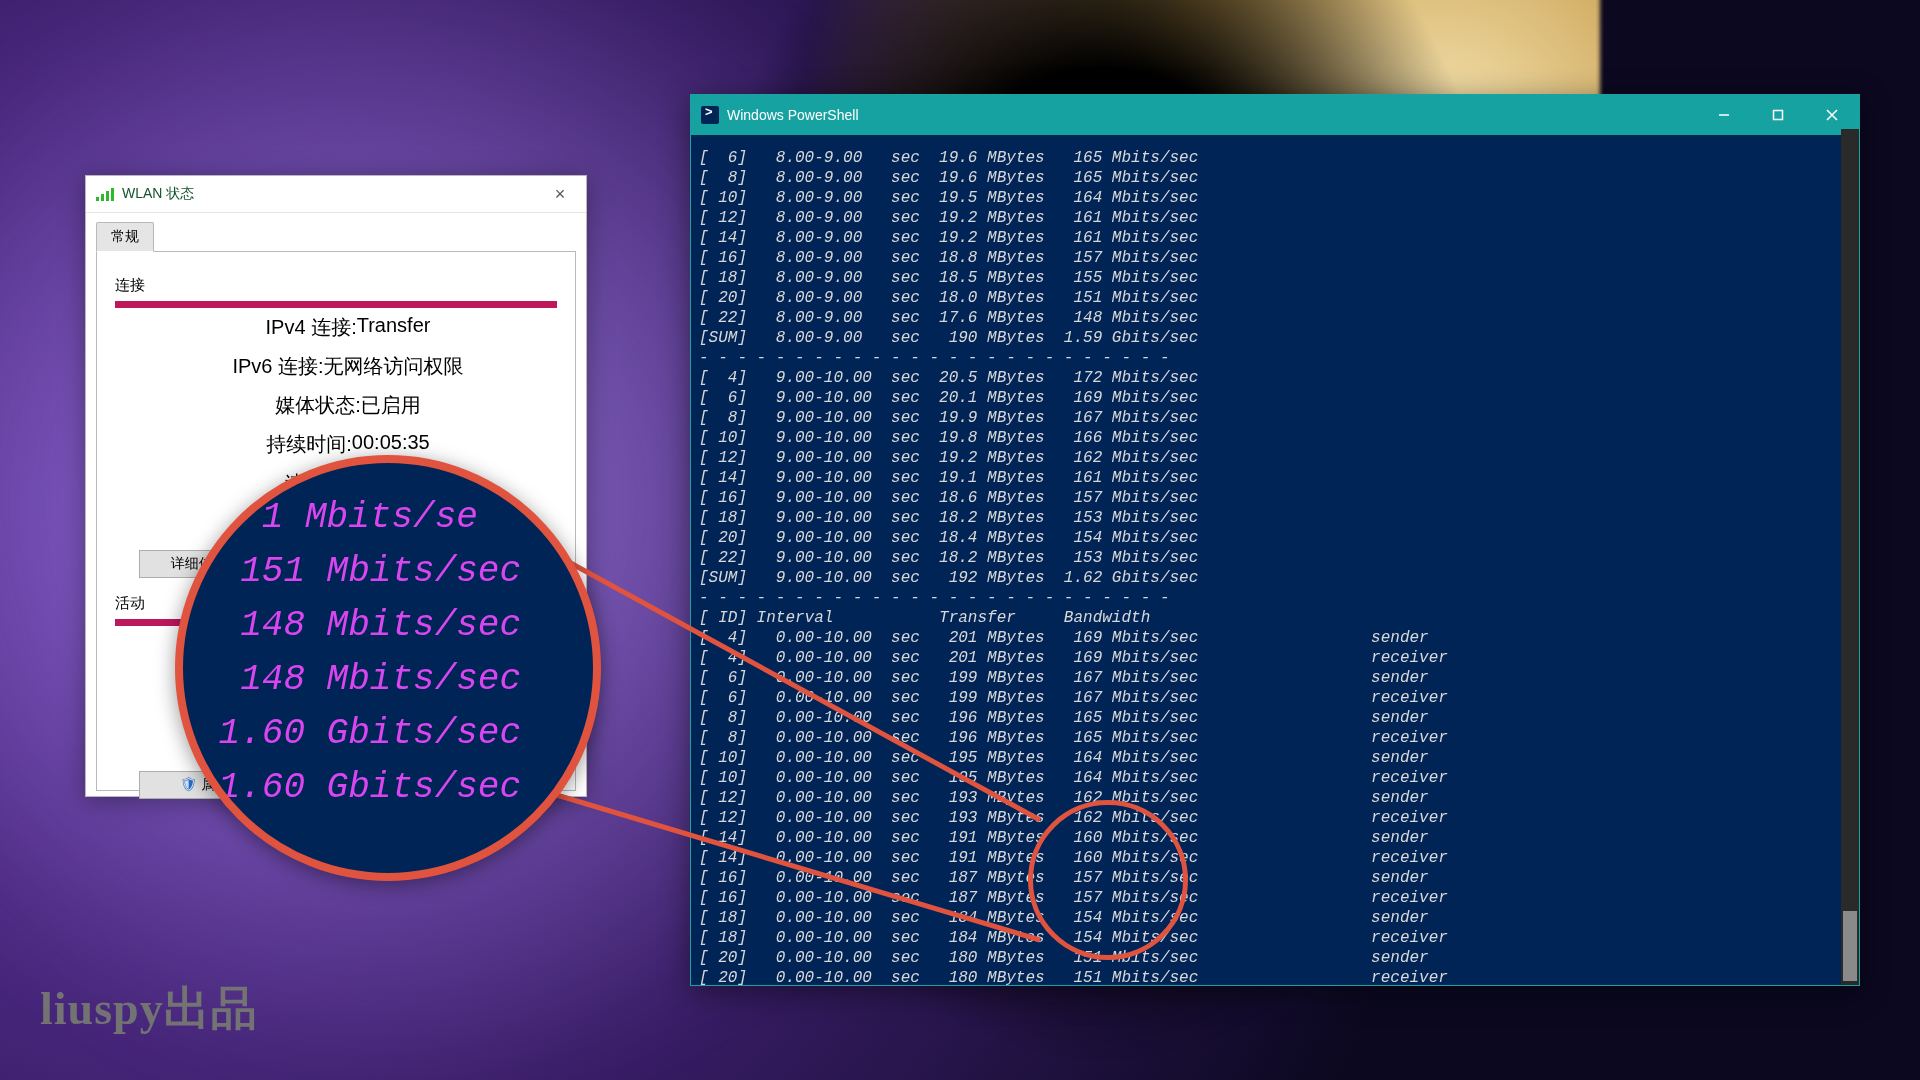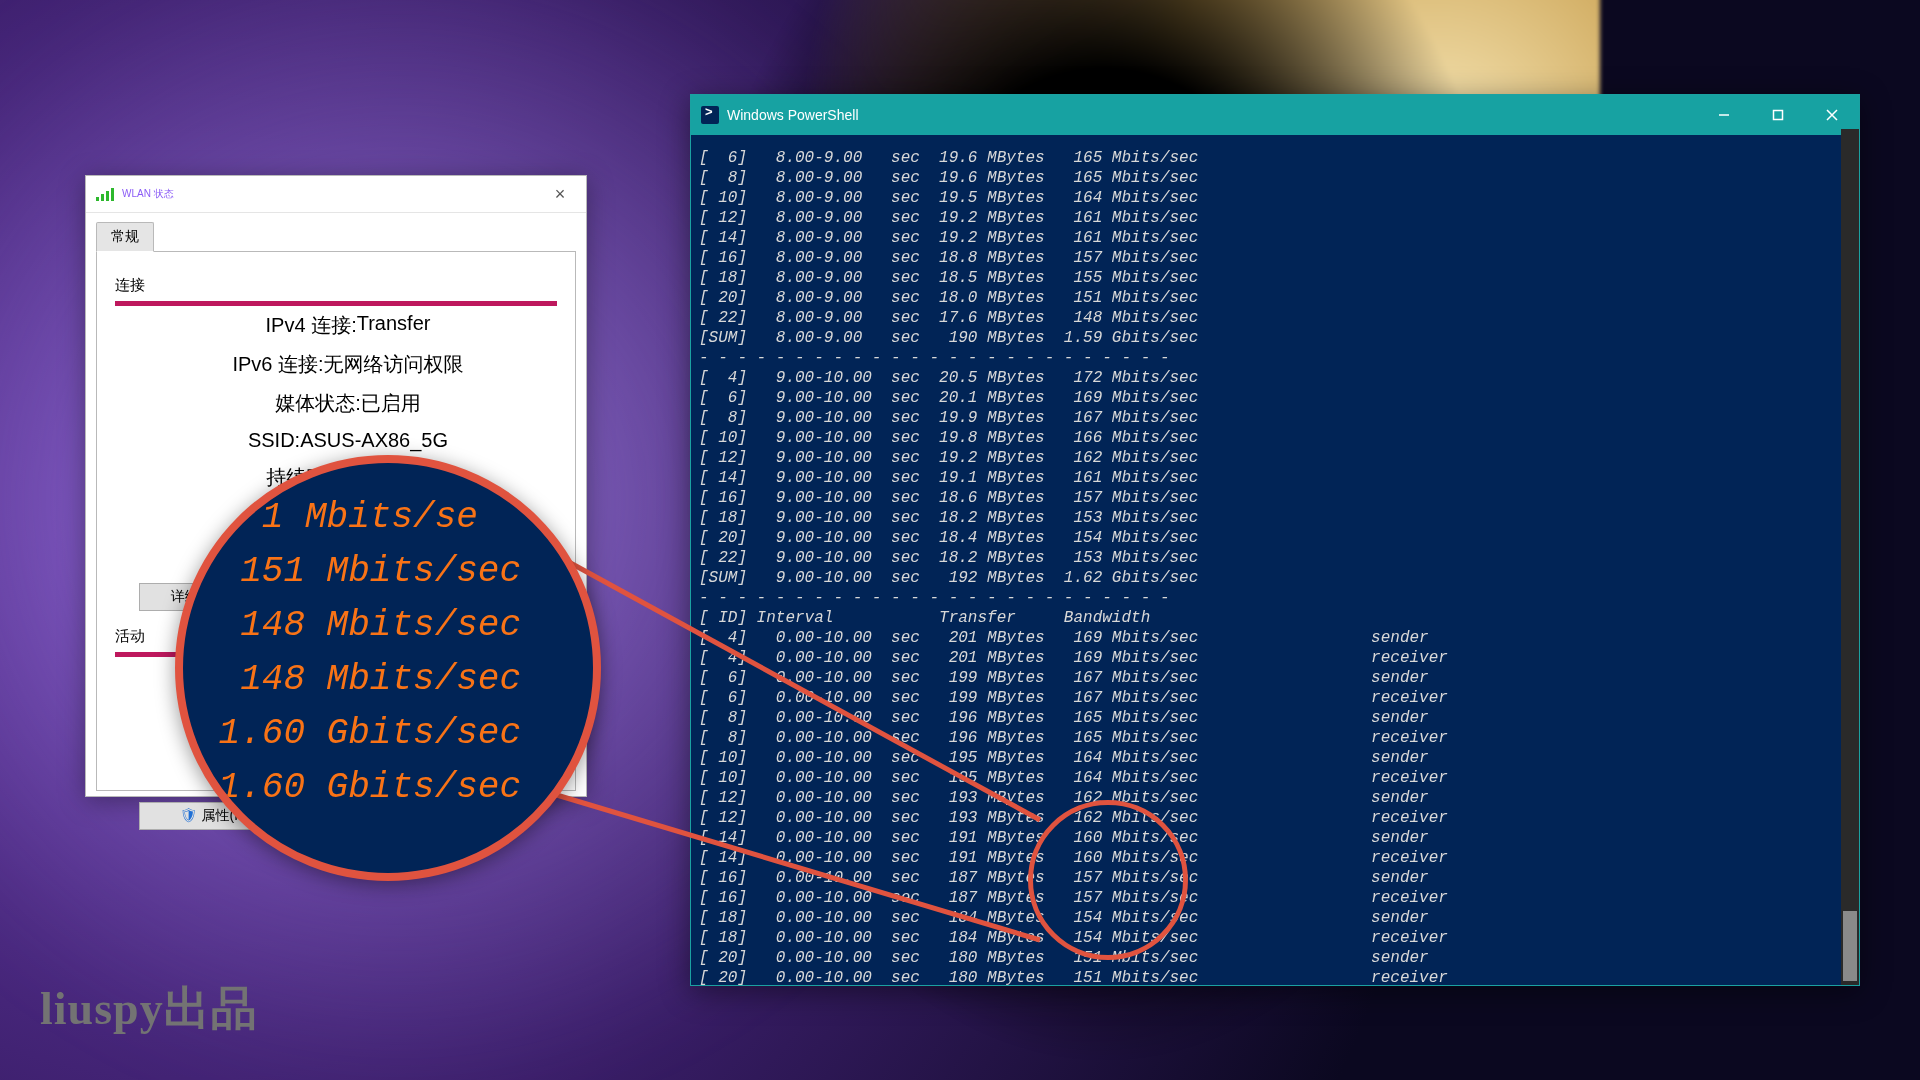--- a/index.html
+++ b/index.html
@@ -19,28 +19,28 @@
   
   .wlan{position:absolute;left:85px;top:175px;width:500px;height:620px;background:#fff;
     border:1px solid #b9b9b9;box-shadow:0 4px 24px rgba(0,0,0,.35);font-size:15px;color:#000;}
   .wlan-title{height:36px;display:flex;align-items:center;padding:0 6px 0 10px;border-bottom:1px solid #e5e5e5;}
   .wlan-title .sig{width:18px;height:14px;margin-right:8px;position:relative;}
   .wlan-title .sig i{position:absolute;bottom:0;width:3px;background:#2db82d;}
   .wlan-title .sig i:nth-child(1){left:0;height:4px}
   .wlan-title .sig i:nth-child(2){left:5px;height:7px}
   .wlan-title .sig i:nth-child(3){left:10px;height:10px}
   .wlan-title .sig i:nth-child(4){left:15px;height:13px}
-  .wlan-title .ttl{flex:1;font-size:10px;color:#8b5cf6}
+  .wlan-title .ttl{flex:1;font-size:14px;color:#14532d}
   .wlan-close{width:40px;height:28px;display:flex;align-items:center;justify-content:center;font-size:18px;color:#555;}
   .tabrow{padding:8px 10px 0 10px}
   .tab{display:inline-block;padding:5px 14px;border:1px solid #b9b9b9;border-bottom:1px solid #fff;
     background:#e5e5e5;border-radius:2px 2px 0 0;font-size:14px;position:relative;top:1px;}
   .panel{margin:0 10px 10px 10px;border:1px solid #b9b9b9;height:540px;padding:14px 18px;box-sizing:border-box;}
   .grp{margin:4px 0 10px 0}
-  .grp .hdr{padding:6px 0;border-bottom:5px solid #be185d;display:flex;align-items:flex-start;}
+  .grp .hdr{padding:6px 0;border-bottom:7px solid #be185d;display:flex;align-items:flex-start;}
   .kv{display:flex;justify-content:center;padding:6px 0 6px 24px;font-size:20px;}
   .btnrow{display:flex;gap:8px;margin:8px 0 6px 24px}
   .winbtn{border:1px solid #adadad;background:#e1e1e1;padding:4px 14px;font-size:14px;cursor:default;
     min-width:120px;text-align:center;}
   .winbtn .shield{color:#1e6fd6;margin-right:4px}
   
   .ps{position:absolute;left:690px;top:94px;width:1168px;height:890px;background:#012456;
     border:1px solid #1ba1a1;box-shadow:0 6px 28px rgba(0,0,0,.45);}
   .ps-titlebar{height:40px;background:#17a2a2;display:flex;align-items:center;color:#fff;font-size:14px;}
   .ps-titlebar .psicon{width:18px;height:18px;background:#012456;margin:0 8px 0 10px;position:relative;border-radius:2px;}
@@ -50,21 +50,21 @@
   .winctrl div{width:54px;display:flex;align-items:center;justify-content:center;font-size:14px;}
   .winctrl svg{width:12px;height:12px;stroke:#fff;stroke-width:1.5;fill:none}
   .ps-body{position:absolute;top:34px;left:0;right:18px;bottom:0;padding:19px 8px;overflow:hidden;}
   .ps-scroll{position:absolute;top:34px;right:0;bottom:0;width:18px;background:#2a2a2a;}
   .ps-scroll .thumb{position:absolute;left:2px;right:2px;height:70px;bottom:4px;background:#8a8a8a;}
   pre.term{margin:0;color:#d8d8d8;font:16px/20px "NSimSun","SimSun","Courier New",monospace;font-style:italic;
     white-space:pre;letter-spacing:0;}
   
   .bigcircle{position:absolute;left:175px;top:455px;width:410px;height:410px;border:8px solid #e0533f;border-radius:50%;
     overflow:hidden;background:#012456;box-shadow:0 4px 20px rgba(0,0,0,.4);}
-  .bigcircle pre{margin:0;padding:28px 0 0 14px;color:#f97316;
+  .bigcircle pre{margin:0;padding:28px 0 0 14px;color:#d946ef;
     font:36px/54px "NSimSun","SimSun","Courier New",monospace;font-style:italic;white-space:pre;}
   .smallcircle{position:absolute;left:1028px;top:800px;width:150px;height:150px;border:5px solid #e0533f;border-radius:50%;}
   .connector{position:absolute;pointer-events:none;}
 </style>
 </head>
 <body>
 
 <div class="wallpaper">
   <div class="nebula"></div>
   <div class="figure"></div>
@@ -93,24 +93,20 @@
           <span>IPv4 连接:</span>
           <span>Transfer</span>
         </div>
       <div class="kv">
           <span>IPv6 连接:</span>
           <span>无网络访问权限</span>
         </div>
       <div class="kv">
           <span>媒体状态:</span>
           <span>已启用</span>
-        </div>
-      <div class="kv">
-          <span>SSID:</span>
-          <span>ASUS-AX86_5G</span>
         </div>
       <div class="kv">
           <span>持续时间:</span>
           <span>00:05:35</span>
         </div>
       <div class="kv">
           <span>速度:</span>
           <span>2.4 Gbps</span>
         </div>
       <div class="kv">

